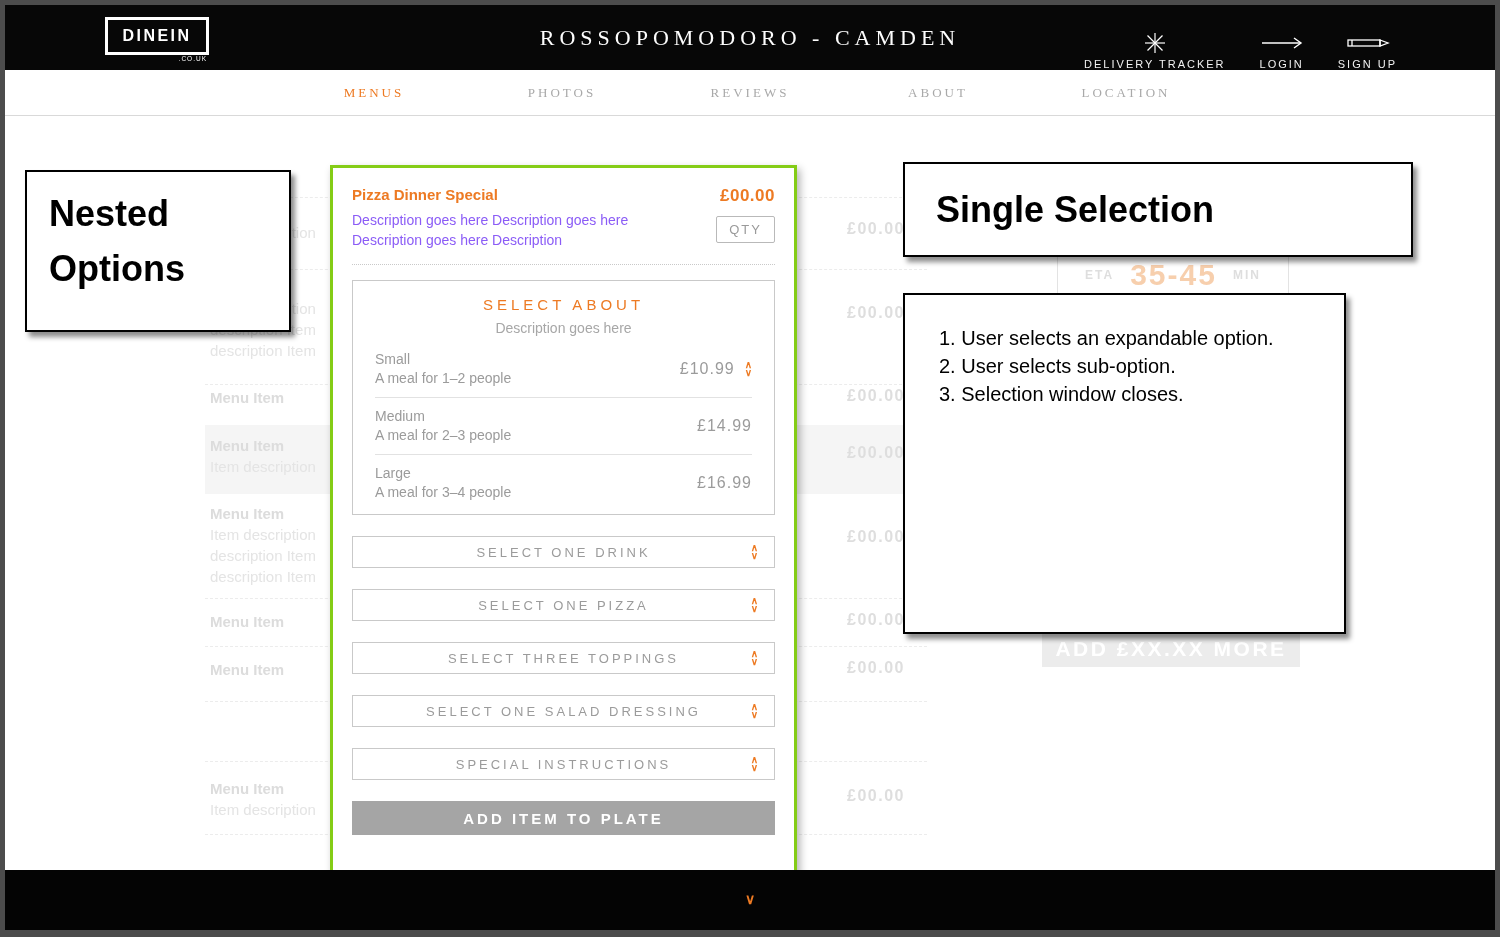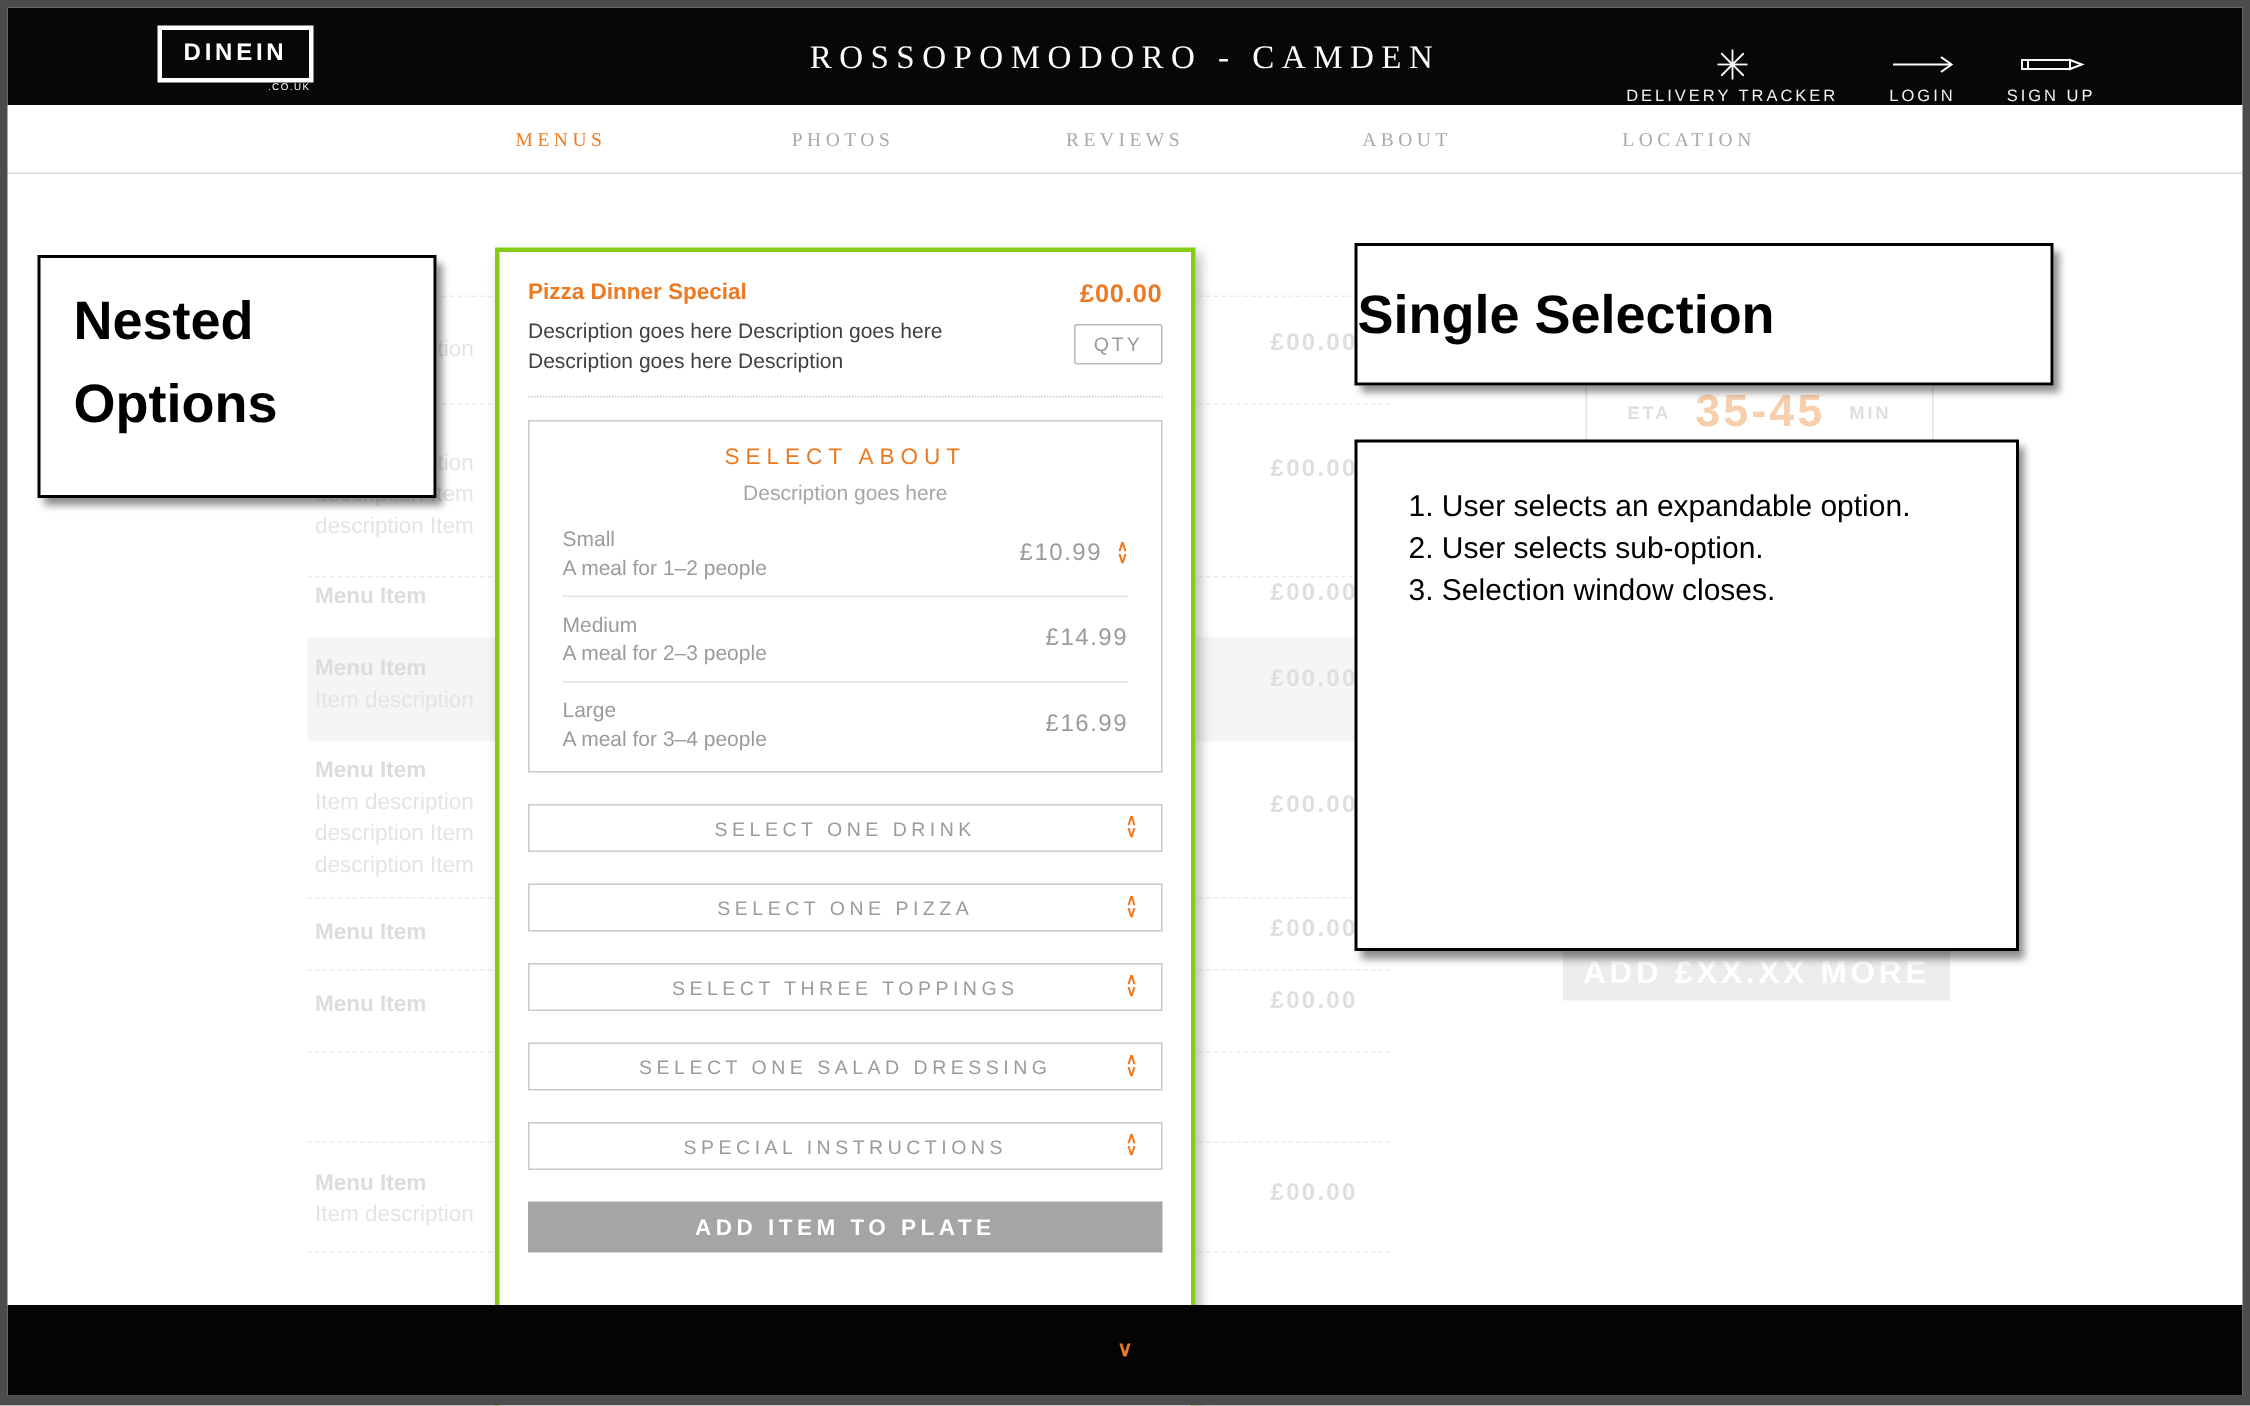--- a/index.html
+++ b/index.html
@@ -37,21 +37,21 @@
   
   .eta-box { position:absolute; left:1052px; top:139px; width:232px; height:39px; border:1px solid #e3e3e3; border-top:none; display:flex; align-items:center; justify-content:center; gap:16px; background:#fff; }
   .eta-side { font-size:12px; letter-spacing:2px; color:#dedede; font-weight:bold; }
   .eta-value { font-size:30px; font-weight:bold; letter-spacing:2px; color:#f7cfad; }
   .add-more { position:absolute; left:1037px; top:514px; width:258px; height:36px; background:#ececec; color:#fff; font-size:21px; font-weight:bold; letter-spacing:2.5px; display:flex; align-items:center; justify-content:center; }
 
   
   .modal { position:absolute; left:325px; top:48px; width:467px; height:816px; background:#fff; border:3px solid #84cc16; box-shadow:3px 4px 8px rgba(0,0,0,0.30); padding:18px 19px 17px; z-index:8; }
   .modal-head { display:flex; justify-content:space-between; }
   .item-name { font-size:15px; font-weight:bold; color:#ED7A23; margin-bottom:7px; }
-  .item-desc { width:295px; font-size:14px; line-height:20px; color:#404040; }
+  .item-desc { width:295px; font-size:14px; line-height:20px; color:#8b5cf6; }
   .modal-head-right { display:flex; flex-direction:column; align-items:flex-end; }
   .item-price { font-size:17px; font-weight:bold; letter-spacing:0.5px; color:#ED7A23; }
   .qty-box { margin-top:10px; width:59px; height:27px; border:1px solid #b9b9b9; border-radius:2px; display:flex; align-items:center; justify-content:center; font-size:13px; letter-spacing:2px; color:#9a9a9a; cursor:text; }
   .dotted-divider { margin-top:14px; border-top:1px dotted #c9c9c9; }
 
   .size-panel { margin-top:15px; border:1px solid #c9c9c9; padding:15px 22px 3px; }
   .size-title { text-align:center; font-size:15px; letter-spacing:4px; color:#ED7A23; }
   .size-subtitle { text-align:center; font-size:14px; color:#a7a7a7; margin-top:7px; margin-bottom:5px; }
   .size-option { display:flex; justify-content:space-between; align-items:center; padding:9px 0; border-bottom:1px solid #e2e2e2; cursor:pointer; }
   .size-option:last-child { border-bottom:none; }
@@ -64,21 +64,21 @@
 
   .select-bar { position:relative; margin-top:21px; height:32px; border:1px solid #c9c9c9; display:flex; align-items:center; justify-content:center; font-size:13px; letter-spacing:3px; color:#9b9b9b; cursor:pointer; }
   .select-bar .chevrons { position:absolute; right:13px; top:50%; transform:translateY(-50%); }
 
   .add-button { margin-top:21px; height:34px; background:#a5a5a5; color:#fff; font-size:15px; font-weight:bold; letter-spacing:3px; display:flex; align-items:center; justify-content:center; cursor:pointer; }
 
   
   .callout { position:absolute; background:#fff; border:2px solid #000; box-shadow:4px 5px 5px rgba(0,0,0,0.45); z-index:12; color:#000; }
   .nested-box { left:20px; top:53px; width:266px; height:162px; padding:14px 0 0 22px; font-size:36px; font-weight:bold; line-height:55px; }
   .nested-box .callout-text { width:200px; }
-  .single-box { left:898px; top:45px; width:466px; height:95px; display:flex; align-items:center; font-size:36px; font-weight:bold; }
+  .single-box { left:898px; top:45px; width:510px; height:95px; display:flex; align-items:center; padding-left:31px; font-size:36px; font-weight:bold; }
   .steps-box { left:898px; top:176px; width:443px; height:341px; padding:29px 34px; font-size:20px; line-height:28px; }
   .steps-box p { margin:0; width:345px; }
 
   
   .footer { position:absolute; left:5px; top:870px; width:1490px; height:60px; background:#040404; z-index:10; }
   .footer-chevron { position:absolute; left:50%; top:22px; transform:translateX(-50%); color:#ED7A23; font-size:14px; font-weight:bold; cursor:pointer; line-height:14px; }
 </style>
 </head>
 <body>
 

